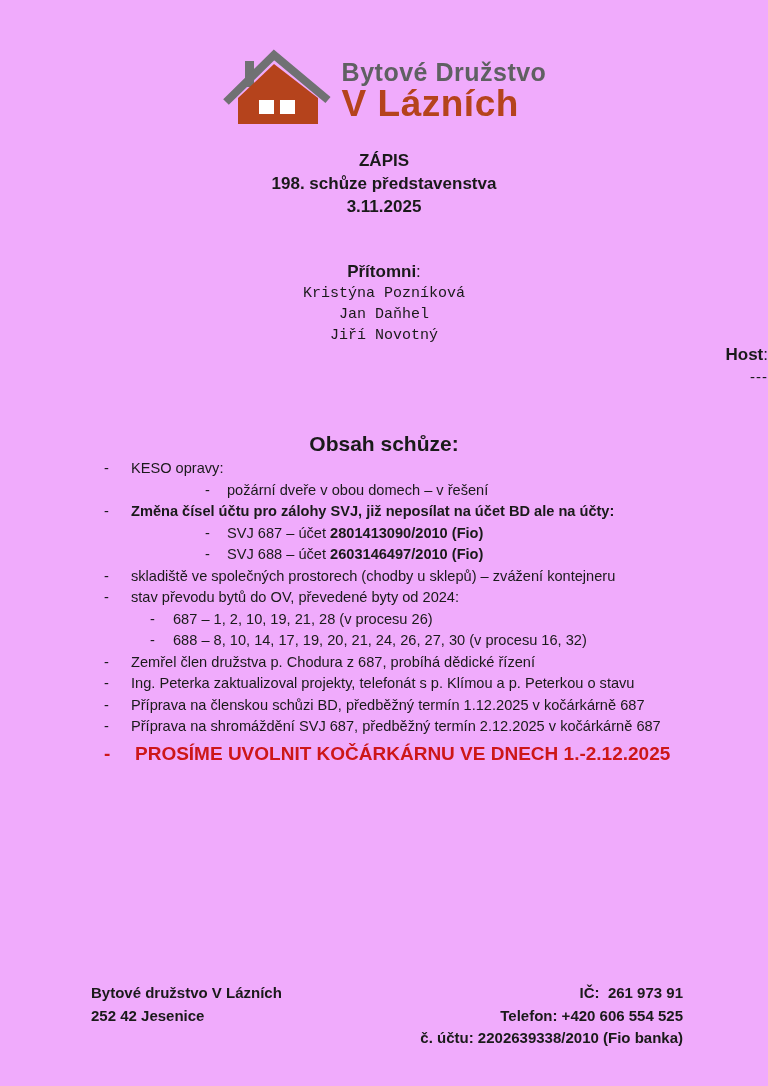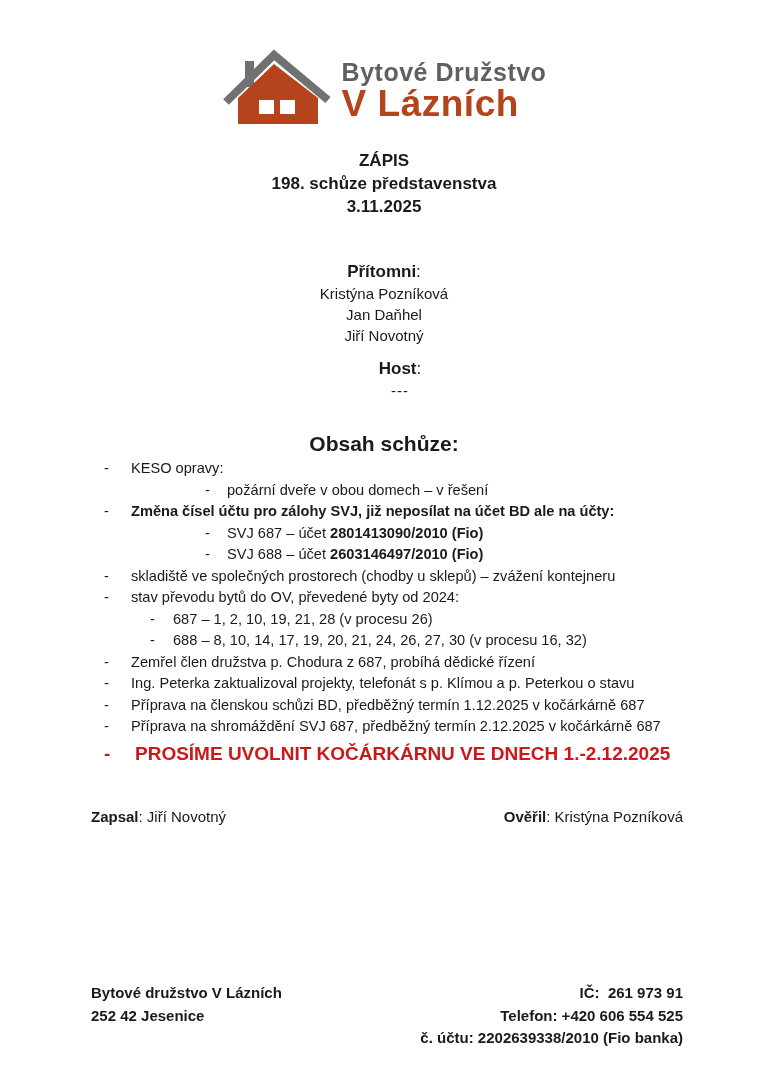--- a/index.html
+++ b/index.html
@@ -3,21 +3,21 @@
 <meta charset="utf-8">
 <style>
   * { margin: 0; padding: 0; box-sizing: border-box; }
   html, body { background: #e8e8e8; }
   body { font-family: "Liberation Sans", "DejaVu Sans", sans-serif; }
   .page {
     position: relative;
     width: 768px;
     height: 1086px;
     margin: 0 auto;
-    background: #ffffff;
+    background: #f0abfc;
     color: #1a1a1a;
     overflow: hidden;
   }
   .b { font-weight: bold; margin-top: 16px; }
 
   
   .logo-row {
     position: absolute;
     top: 44px; left: 0; right: 0;
     display: flex;
@@ -36,22 +36,22 @@
     top: 149px; left: 0; right: 0;
     text-align: center;
     font-size: 17px;
     font-weight: bold;
     line-height: 23px;
   }
 
   
   .attendees { position: absolute; top: 260px; left: 0; right: 0; text-align: center; }
   .section-heading { font-size: 17px; line-height: 23px; }
-  .name-line { font-size: 15px; line-height: 21px; }
-  .host { position: absolute; top: 357px; left: 0; right: 0; text-align: center; padding-left: 32px; }
+  .name-line { font-size: 15px; line-height: 21px; font-family: Liberation Mono, monospace; }
+  .host { position: absolute; top: 343px; left: 0; right: 0; text-align: right; padding-left: 32px; }
   .host-value { font-size: 15px; line-height: 21px; letter-spacing: 1px; }
 
   
   .agenda { position: absolute; top: 432px; left: 0; right: 0; }
   .agenda-heading { text-align: center; font-size: 21px; font-weight: bold; line-height: 24px; margin-bottom: 2px; }
   .agenda-item { display: flex; font-size: 14.6px; line-height: 21.5px; }
   .agenda-item .dash { display: inline-block; flex: 0 0 auto; }
   .agenda-item.lvl1 { padding-left: 104px; }
   .agenda-item.lvl1 .dash { width: 27px; }
   .agenda-item.lvl2 { padding-left: 150px; }
@@ -182,24 +182,20 @@
           <span class="dash">-</span>
           <span class="txt"><span>Příprava na shromáždění SVJ 687, předběžný termín 2.12.2025 v kočárkárně 687</span></span>
         </div>
         <div class="agenda-item lvl1 emph" style="color: rgb(205, 23, 25);">
           <span class="dash">-</span>
           <span class="txt"><span class="b">PROSÍME UVOLNIT KOČÁRKÁRNU VE DNECH 1.-2.12.2025</span></span>
         </div>
       </div>
   </div>
 
-  <div class="signatures">
-    <div><span class="b">Zapsal</span><span>: Jiří Novotný</span></div>
-    <div><span class="b">Ověřil</span><span>: Kristýna Pozníková</span></div>
-  </div>
 
   <div class="footer">
     <div class="footer-left">
       <div class="footer-line">Bytové družstvo V Lázních</div>
       <div class="footer-line">252 42 Jesenice</div>
     </div>
     <div class="footer-right">
       <div class="footer-line">IČ:  261 973 91</div>
       <div class="footer-line">Telefon: +420 606 554 525</div>
       <div class="footer-line">č. účtu: 2202639338/2010 (Fio banka)</div>

